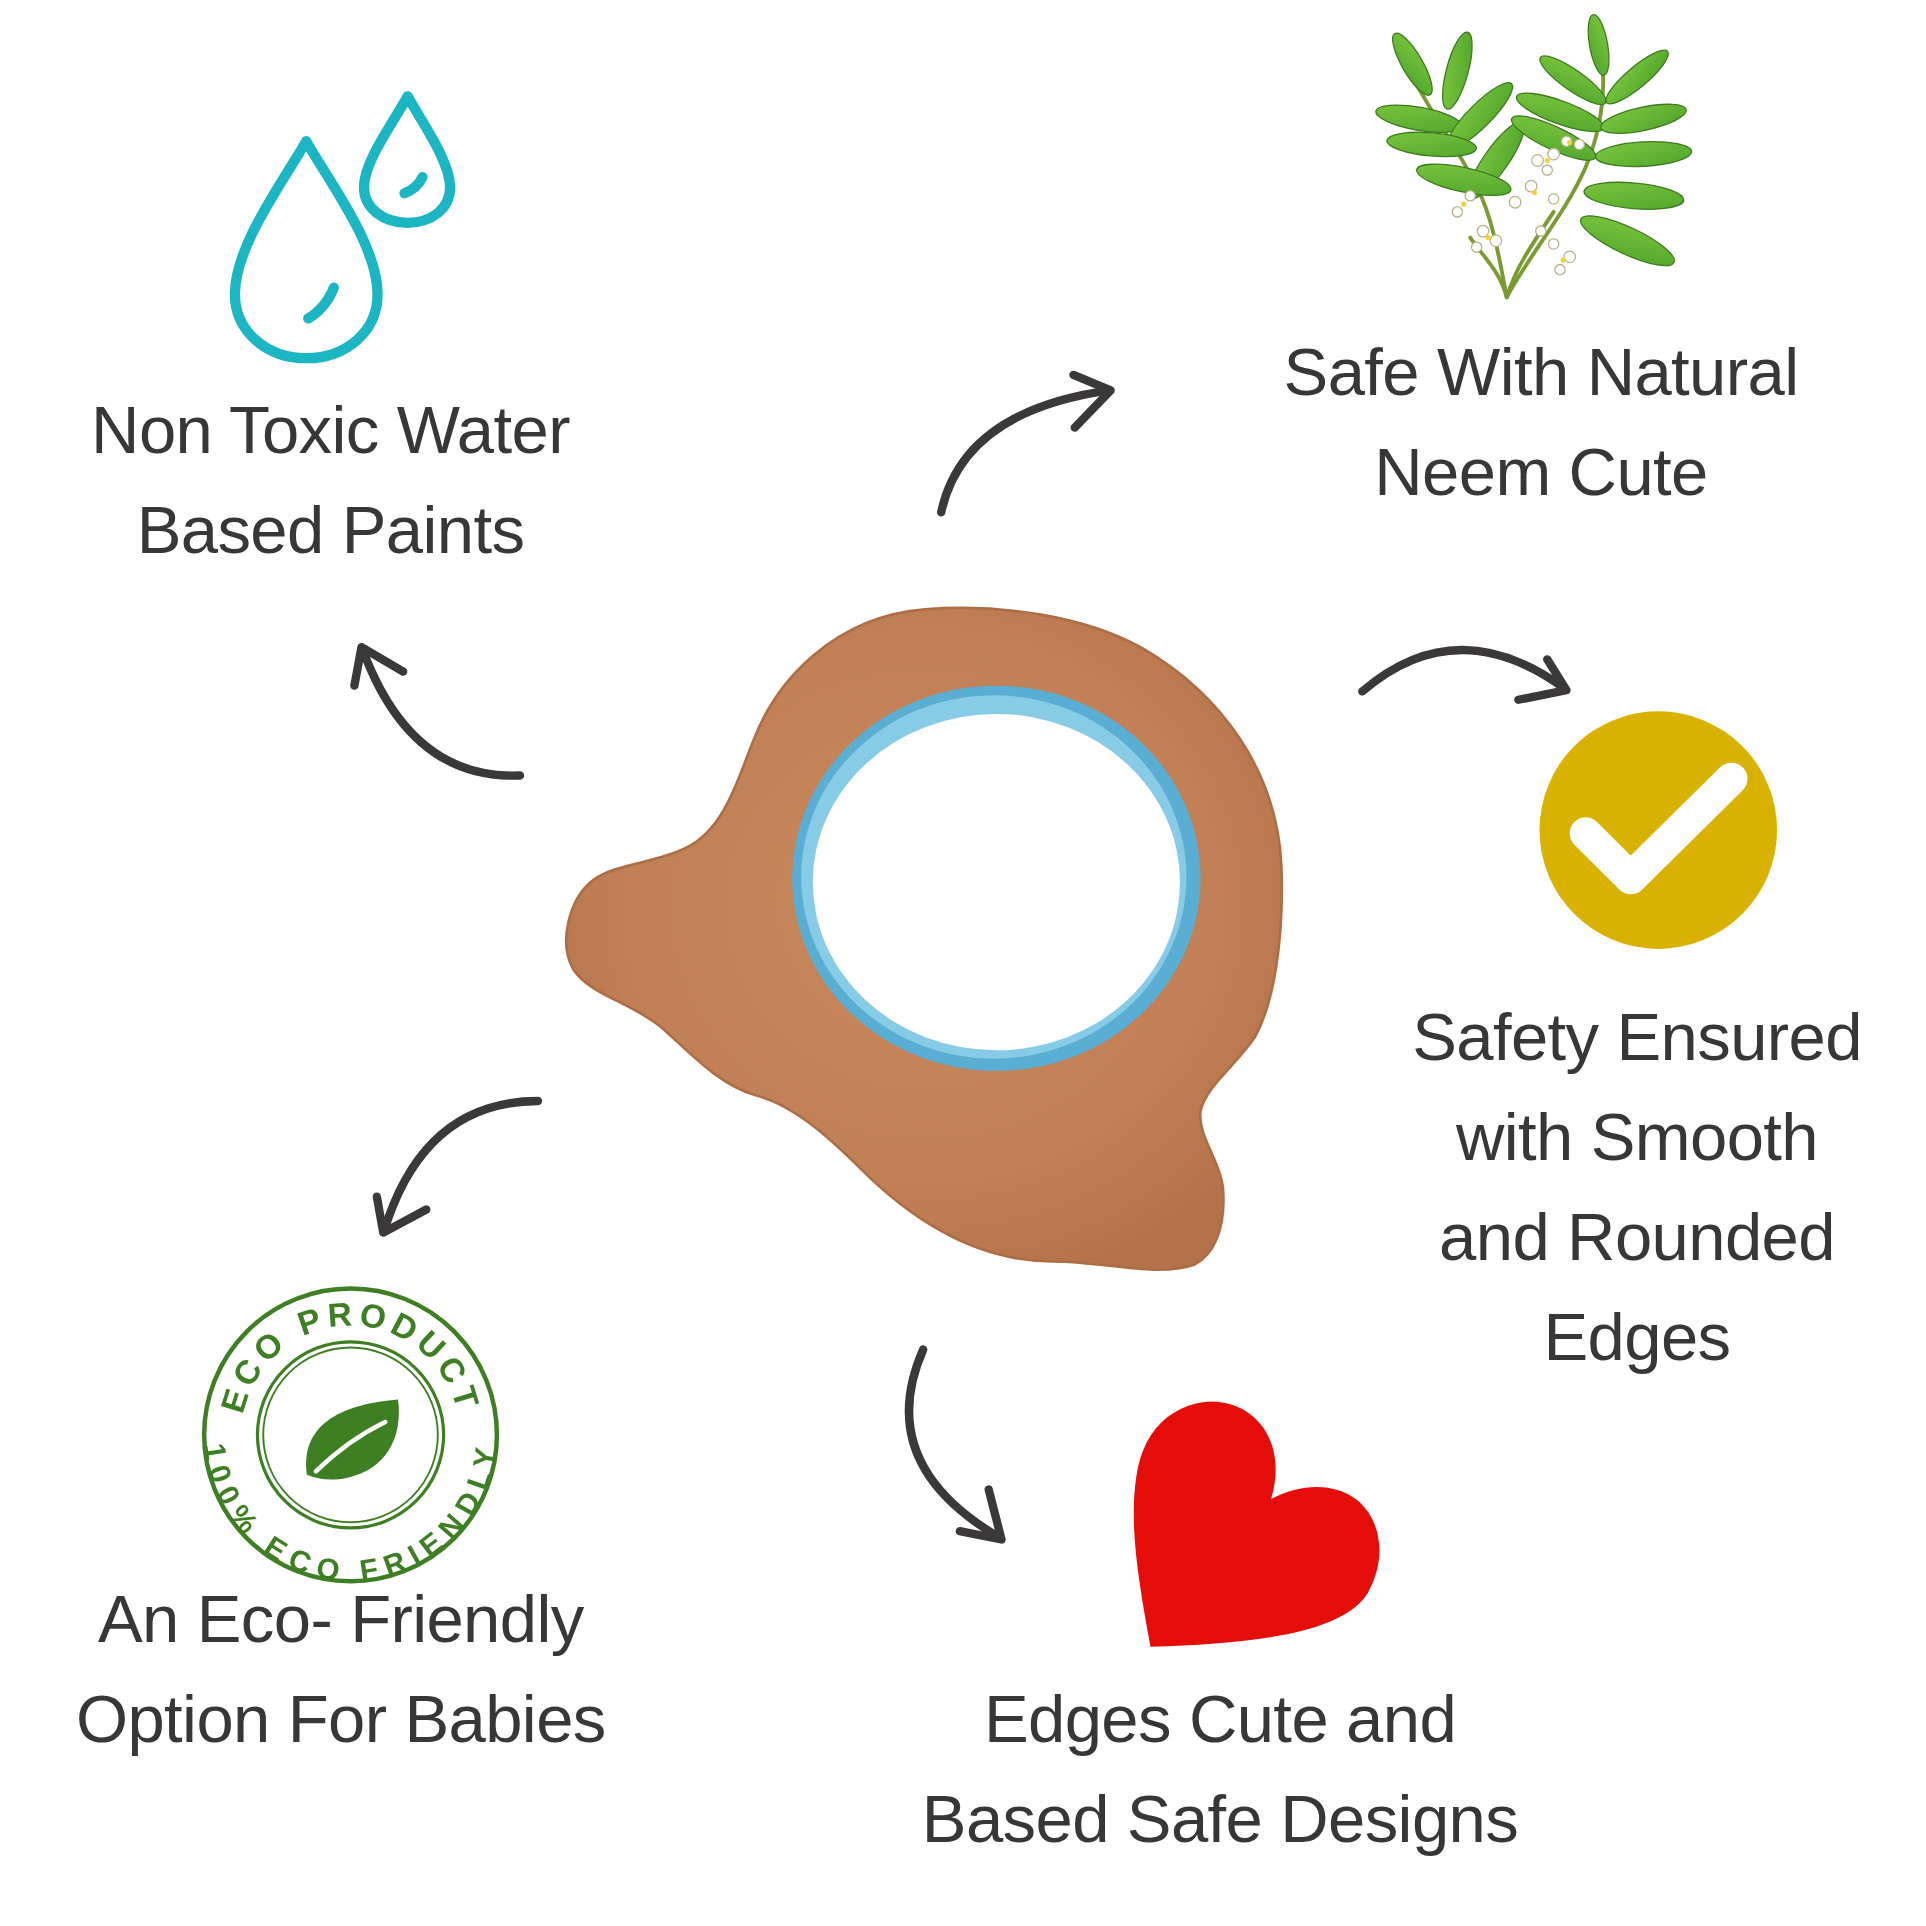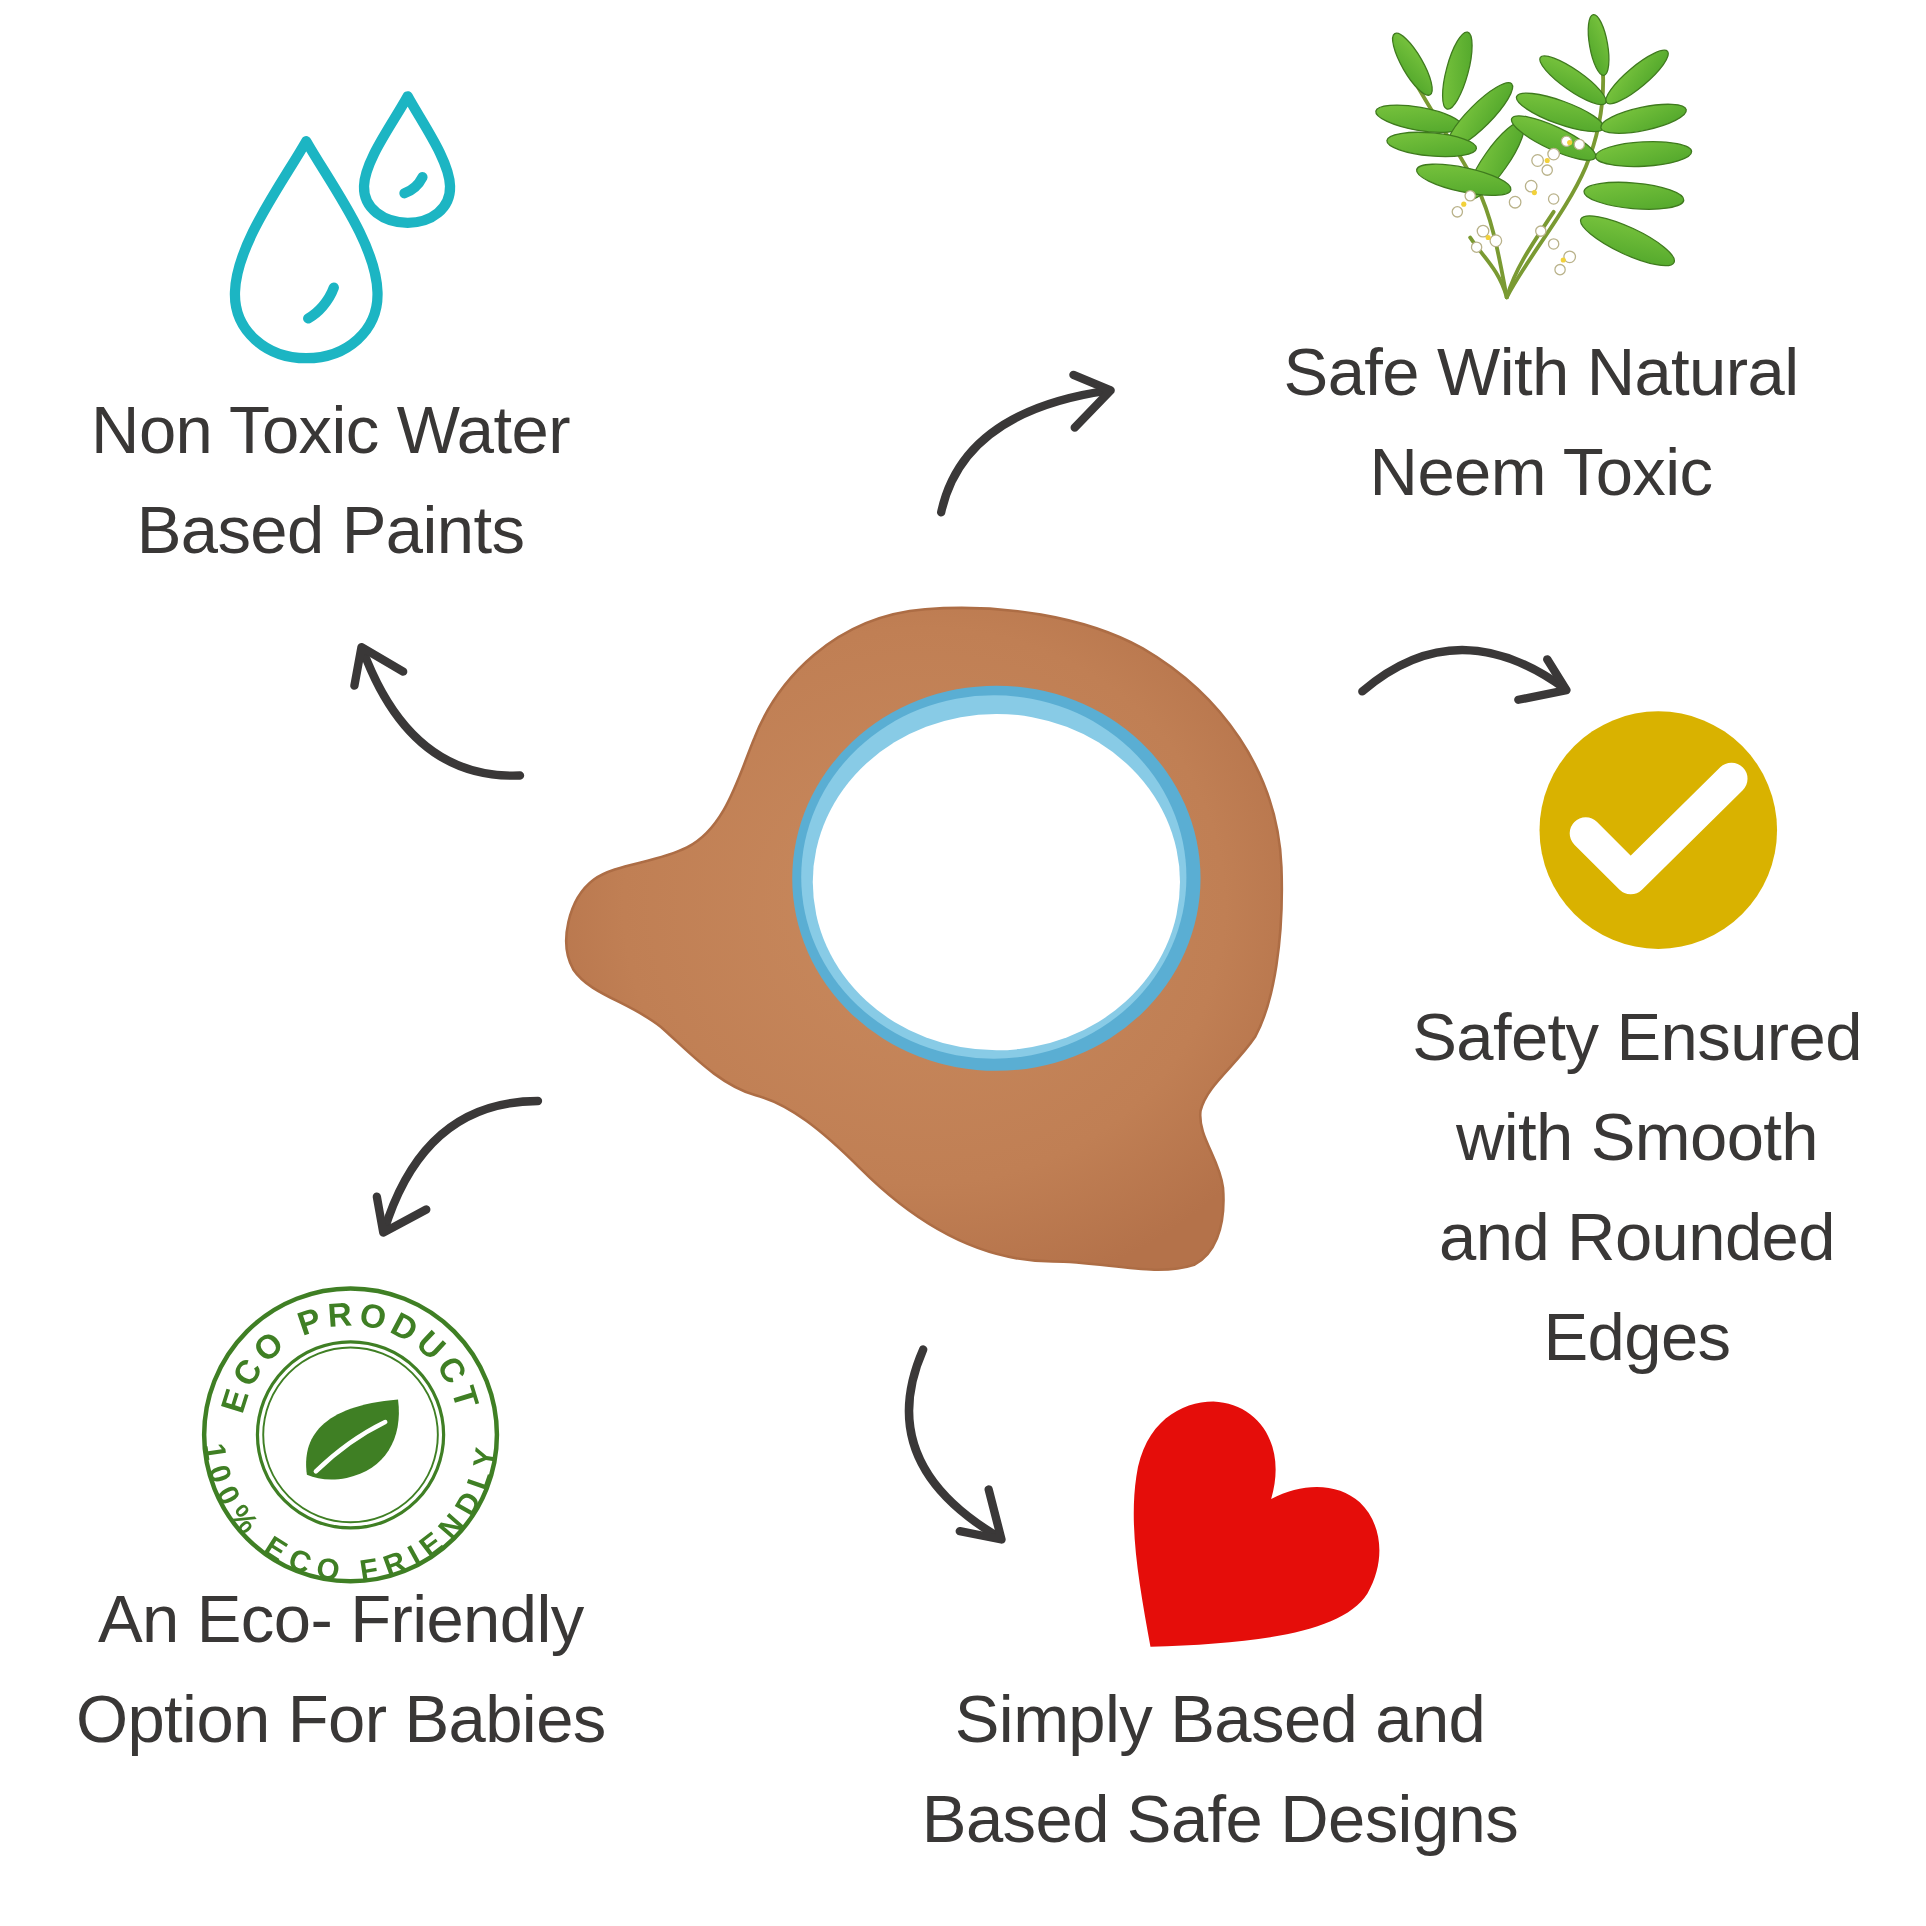--- a/index.html
+++ b/index.html
@@ -168,32 +168,32 @@
     </g>
   </svg>
 
   <div class="caption" style="left:-22.5px; top:396px;">
     <span class="line">Non Toxic Water</span>
     <span class="line">Based Paints</span>
   </div>
 
   <div class="caption" style="left:1188px; top:338px;">
     <span class="line">Safe With Natural</span>
-    <span class="line">Neem Toxic</span>
+    <span class="line">Neem Cute</span>
   </div>
 
   <div class="caption tight" style="left:1284px; top:1003px;">
     <span class="line">Safety Ensured</span>
     <span class="line">with Smooth</span>
     <span class="line">and Rounded</span>
     <span class="line">Edges</span>
   </div>
 
   <div class="caption" style="left:867px; top:1685px;">
-    <span class="line">Simply Based and</span>
+    <span class="line">Edges Cute and</span>
     <span class="line">Based Safe Designs</span>
   </div>
 
   <div class="caption" style="left:-12.2px; top:1585px;">
     <span class="line">An Eco- Friendly</span>
     <span class="line">Option For Babies</span>
   </div>
 
 </div>
 

